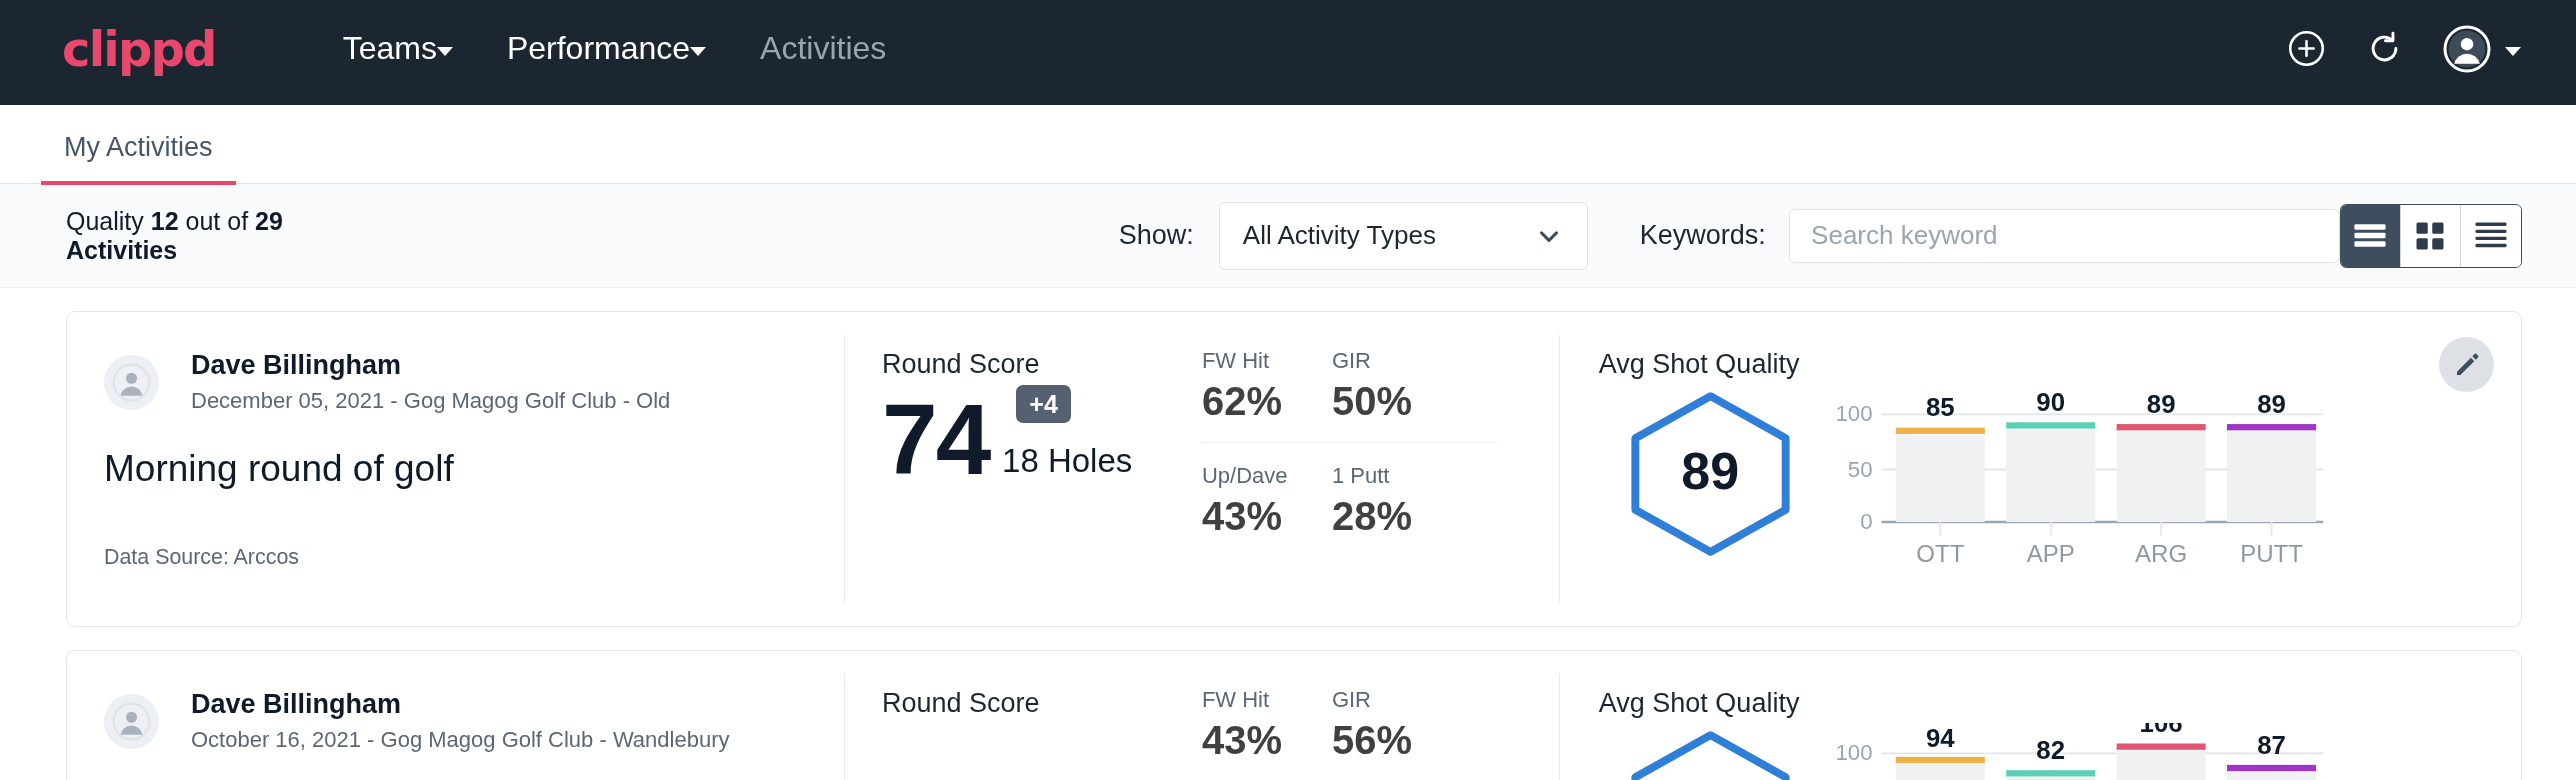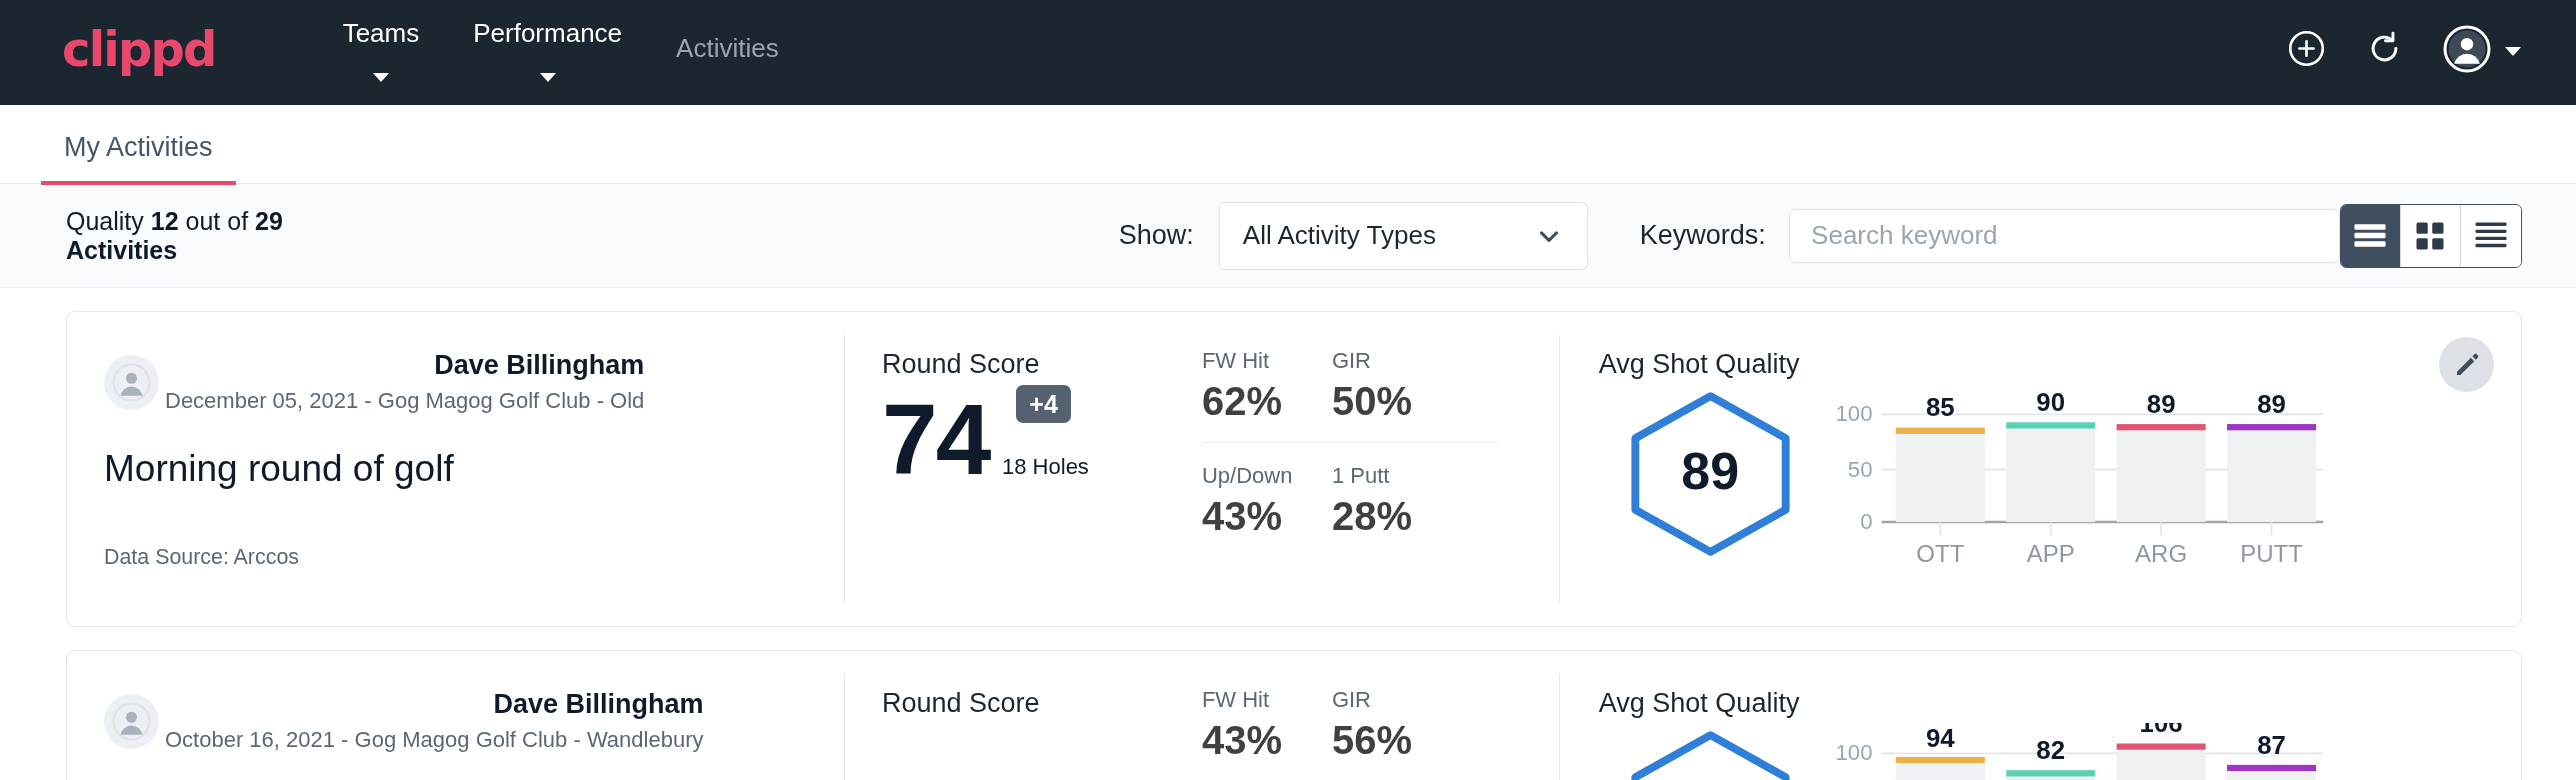--- a/index.html
+++ b/index.html
@@ -23,27 +23,26 @@
     font-size: 48px;
     font-weight: bold;
     color: #e8486b;
     letter-spacing: -1.8px;
     margin-right: 100px;
     line-height: 1;
     font-family: "DejaVu Sans", sans-serif;
   }
   .navlinks { display: flex; align-items: center; gap: 0; }
   .navlink {
-    display: flex; align-items: center; gap: 21px;
+    display: flex; align-items: center; gap: 0;
     color: #ffffff;
-    font-size: 26px;
+    font-size: 32px;
     padding: 0 27px;
     cursor: pointer;
     white-space: nowrap;
-    flex-direction: column;
   }
   .navlink.muted { color: #9aa5b1; }
   .chev {
     width: 0; height: 0;
     border-left: 8px solid transparent;
     border-right: 8px solid transparent;
     border-top: 9px solid currentColor;
     display: inline-block;
     position: relative; top: 2.7px;
   }
@@ -132,21 +131,21 @@
     background: #ffffff;
     height: 316px;
     display: flex;
     align-items: stretch;
     position: relative;
     margin-bottom: 23px;
   }
 
   
   .c-left { width: 777px; padding: 37px 0 0 37px; position: relative; }
-  .person { display: flex; align-items: center; gap: 6px; text-align: right; }
+  .person { display: flex; align-items: center; gap: 32px; }
   .avatar-sm {
     width: 55px; height: 55px; border-radius: 50%;
     background: #eceff3; display: flex; align-items: center; justify-content: center;
     flex: none;
   }
   .pname { font-size: 27px; font-weight: bold; color: #0f1b2a; line-height: 1.25; }
   .pmeta { font-size: 22px; color: #5b6775; line-height: 1.35; margin-top: 3.6px; }
   .c-title { font-size: 37px; color: #0f1b2a; margin-top: 32px; }
   .c-src { font-size: 21.4px; color: #5b6775; position: absolute; bottom: 56px; left: 37px; }
 
@@ -156,21 +155,21 @@
   .c-score { width: 321px; padding: 37px 0 0 37px; }
   .sect-h { font-size: 27px; color: #1b2631; }
   .bignum-row { display: flex; align-items: flex-end; margin-top: 9px; position: relative; }
   .bignum { font-size: 100px; font-weight: bold; color: #0f1b2a; line-height: 1; letter-spacing: -1.8px; }
   .badge {
     position: absolute; left: 134px; top: -3.6px;
     background: #556170; color: #ffffff;
     font-size: 25px; font-weight: bold;
     border-radius: 7.1px; padding: 4.5px 13.4px;
   }
-  .holes { font-size: 22px; color: #0f1b2a; margin-left: 12.5px; position: relative; top: -9px; }
+  .holes { font-size: 33px; color: #0f1b2a; margin-left: 12.5px; position: relative; top: -9px; }
 
   
   .c-stats { width: 393px; padding: 36px 0 0 36px; }
   .srow { display: flex; }
   .scell { width: 130px; }
   .slabel { font-size: 22px; color: #5b6775; }
   .sval { font-size: 40px; font-weight: bold; color: #404040; margin-top: 5.4px; }
   .srule { height: 0.9px; background: #eceff3; margin: 18px 0 19.6px 0; width: 296px; }
 
   
@@ -329,21 +328,21 @@
           <div class="sval">62%</div>
         </div>
         <div class="scell">
           <div class="slabel">GIR</div>
           <div class="sval">50%</div>
         </div>
       </div>
       <div class="srule"></div>
       <div class="srow">
         <div class="scell">
-          <div class="slabel">Up/Down</div>
+          <div class="slabel">Up/Dave</div>
           <div class="sval">43%</div>
         </div>
         <div class="scell">
           <div class="slabel">1 Putt</div>
           <div class="sval">28%</div>
         </div>
       </div>
     </div>
 
     <div class="vdiv"></div>

